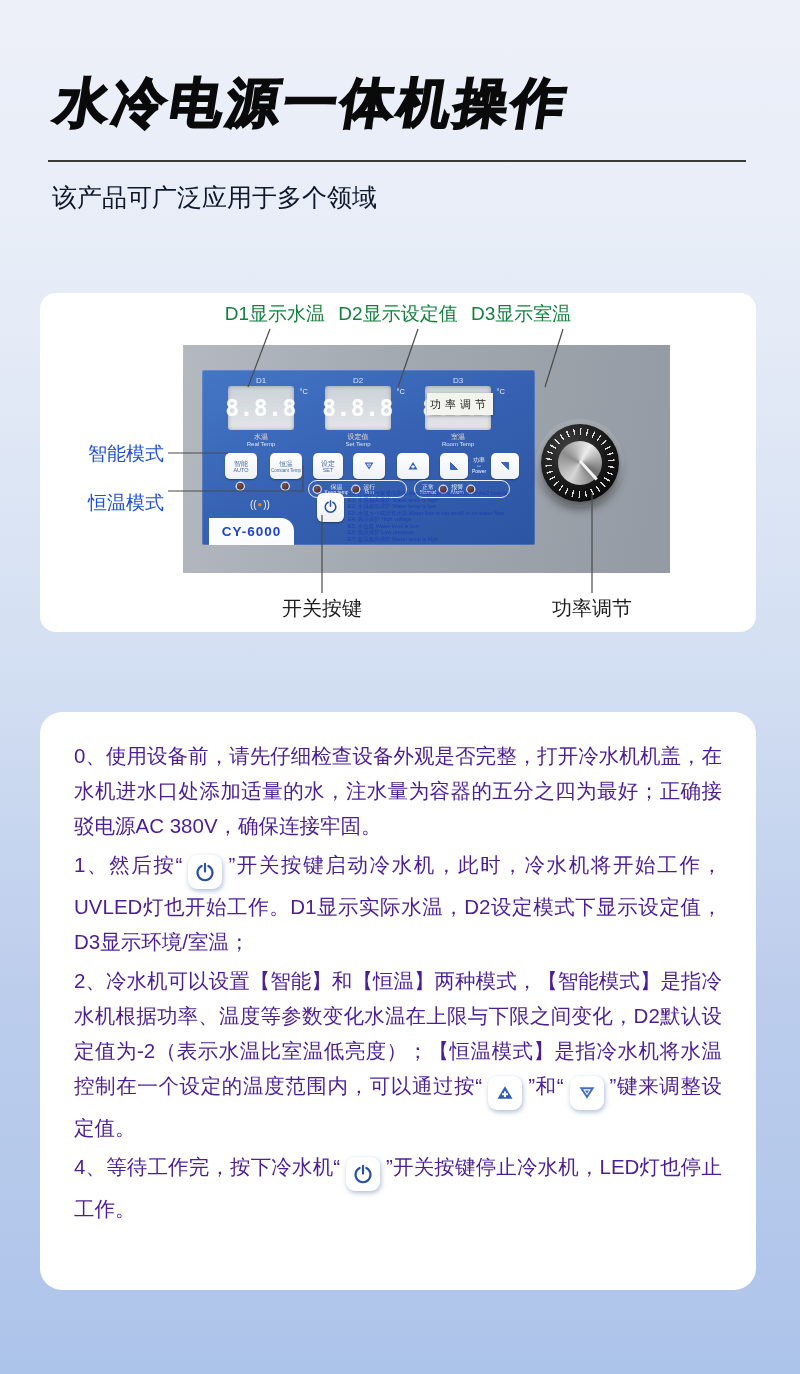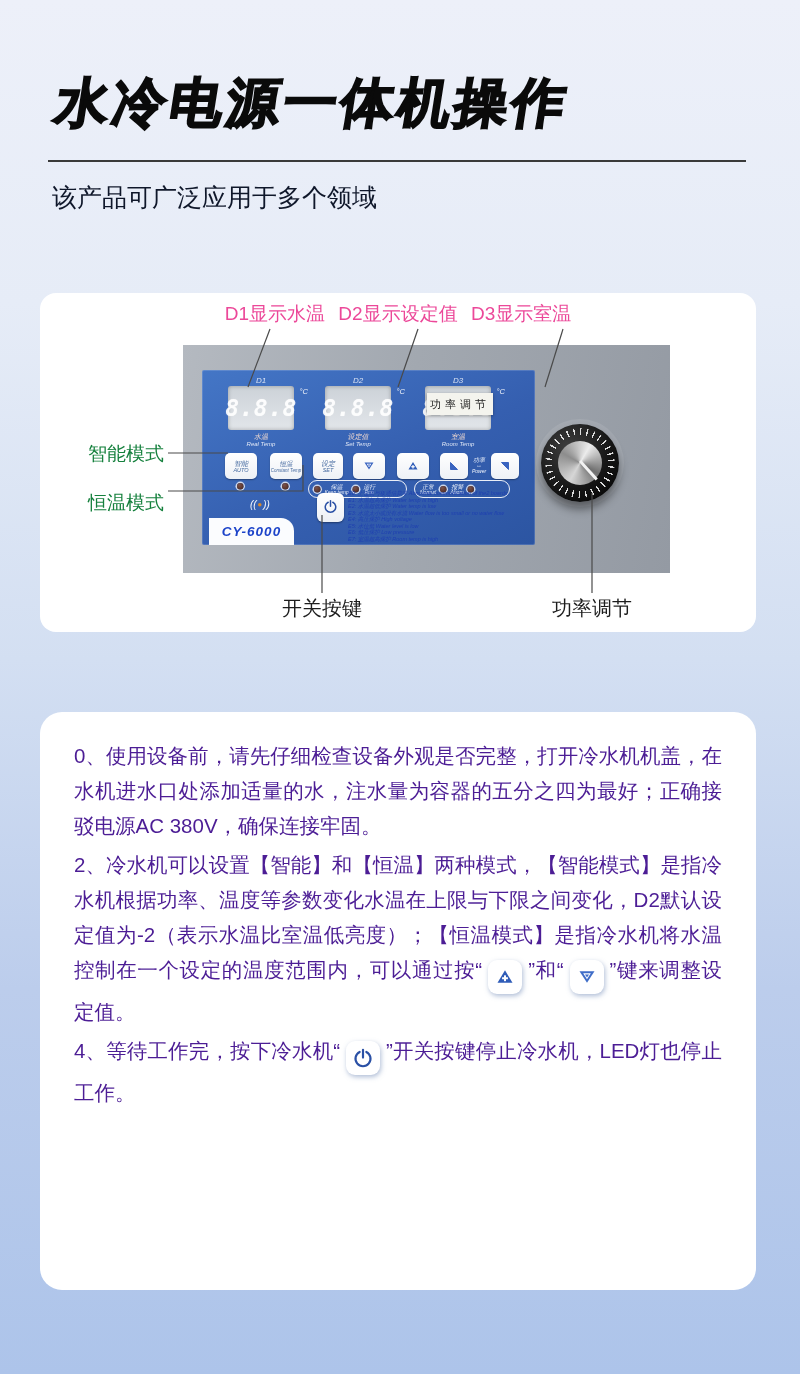--- a/index.html
+++ b/index.html
@@ -13,35 +13,35 @@
     position:absolute;left:56px;top:68px;width:660px;
     font-size:53px;font-weight:bold;color:#0a0a0a;
     letter-spacing:4px;transform:skewX(-9deg);
     -webkit-text-stroke:2px #0a0a0a;
   }
   .divider{position:absolute;left:48px;top:160px;width:698px;border-top:2px solid #3a3a3a;}
   .subtitle{position:absolute;left:52px;top:181px;font-size:25px;color:#0f172a;}
   
   .card{position:absolute;background:#ffffff;border-radius:16px;}
   .diagram-card{left:40px;top:293px;width:716px;height:339px;}
-  .annot-top{position:absolute;top:8px;left:0;width:100%;text-align:center;font-size:19px;color:#ec4899;word-spacing:8px;}
-  .side-label{position:absolute;font-size:19px;color:#15803d;}
+  .annot-top{position:absolute;top:8px;left:0;width:100%;text-align:center;font-size:19px;color:#15803d;word-spacing:8px;}
+  .side-label{position:absolute;font-size:19px;color:#1d4ed8;}
   .lbl-smart{left:48px;top:148px;}
   .lbl-const{left:48px;top:197px;}
   .bottom-label{position:absolute;font-size:20px;color:#1d1d1d;}
   .lbl-switch{left:242px;top:302px;}
   .lbl-knob{left:512px;top:302px;}
   .leads{position:absolute;left:0;top:0;z-index:5;pointer-events:none;}
   
   .photo{
     position:absolute;left:143px;top:52px;width:487px;height:228px;
     background:linear-gradient(100deg,#b4b9c0 0%,#a2a8b0 45%,#949aa3 100%);
   }
   
-  .panel{position:absolute;left:19px;top:25px;width:333px;height:175px;font-style:italic;}
+  .panel{position:absolute;left:19px;top:25px;width:333px;height:175px;}
   .panel-inner{
     width:666px;height:350px;transform:scale(.5);transform-origin:0 0;
     background:linear-gradient(155deg,#4476c6 0%,#355fb0 55%,#2c55a2 100%);
     border-radius:4px;position:relative;color:#eaf0fa;
     box-shadow:inset 0 0 0 2px rgba(255,255,255,.15);
   }
   .disp-group{position:absolute;width:132px;}
   .disp-id{text-align:center;font-size:16px;color:#d9e2f4;margin-bottom:2px;}
   .disp-box{
     position:relative;width:132px;height:88px;border-radius:6px;
@@ -300,20 +300,26 @@
       <polyline points="128,198 263,198 263,172"></polyline>
       <line x1="282" y1="222" x2="282" y2="300"></line>
       <line x1="552" y1="200" x2="552" y2="300"></line>
     </g>
   </svg>
 </div>
 
 <div class="card inst-card">
   <div id="inst-list">
       <p>0、使用设备前，请先仔细检查设备外观是否完整，打开冷水机机盖，在水机进水口处添加适量的水，注水量为容器的五分之四为最好；正确接驳电源AC 380V，确保连接牢固。</p>
+      <p>1、然后按“<span class="inst-icon">
+          <svg width="20" height="20" viewBox="0 0 24 24">
+            <path d="M8 4.8 A 9 9 0 1 0 16 4.8" fill="none" stroke="#2a50a5" stroke-width="2.6" stroke-linecap="round"></path>
+            <line x1="12" y1="2.2" x2="12" y2="11.5" stroke="#2a50a5" stroke-width="2.6" stroke-linecap="round"></line>
+          </svg>
+        </span>”开关按键启动冷水机，此时，冷水机将开始工作，UVLED灯也开始工作。D1显示实际水温，D2设定模式下显示设定值，D3显示环境/室温；</p>
       <p>2、冷水机可以设置【智能】和【恒温】两种模式，【智能模式】是指冷水机根据功率、温度等参数变化水温在上限与下限之间变化，D2默认设定值为-2（表示水温比室温低亮度）；【恒温模式】是指冷水机将水温控制在一个设定的温度范围内，可以通过按“<span class="inst-icon">
           <svg width="20" height="20" viewBox="0 0 24 24">
             <polygon points="12,4 21,19 3,19" fill="#2f5cb8"></polygon>
             <rect x="10.8" y="10" width="2.4" height="7" fill="#fff"></rect>
             <rect x="8.5" y="12.3" width="7" height="2.4" fill="#fff"></rect>
           </svg>
         </span>”和“<span class="inst-icon">
           <svg width="20" height="20" viewBox="0 0 24 24">
             <polygon points="3,5 21,5 12,19" fill="#3f6dc8"></polygon>
             <polygon points="7.4,7.6 16.6,7.6 12,14.6" fill="#fff"></polygon>

